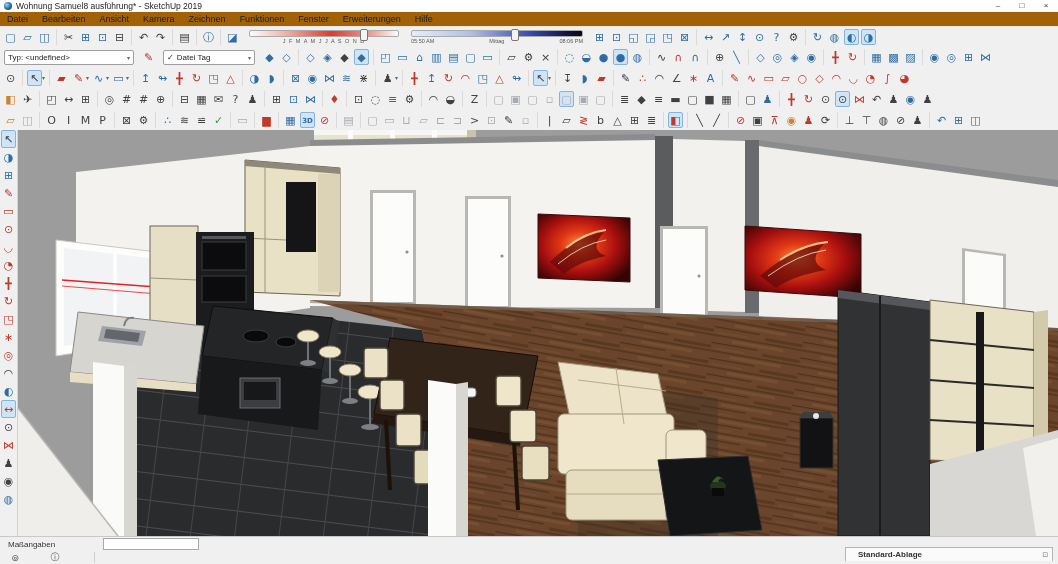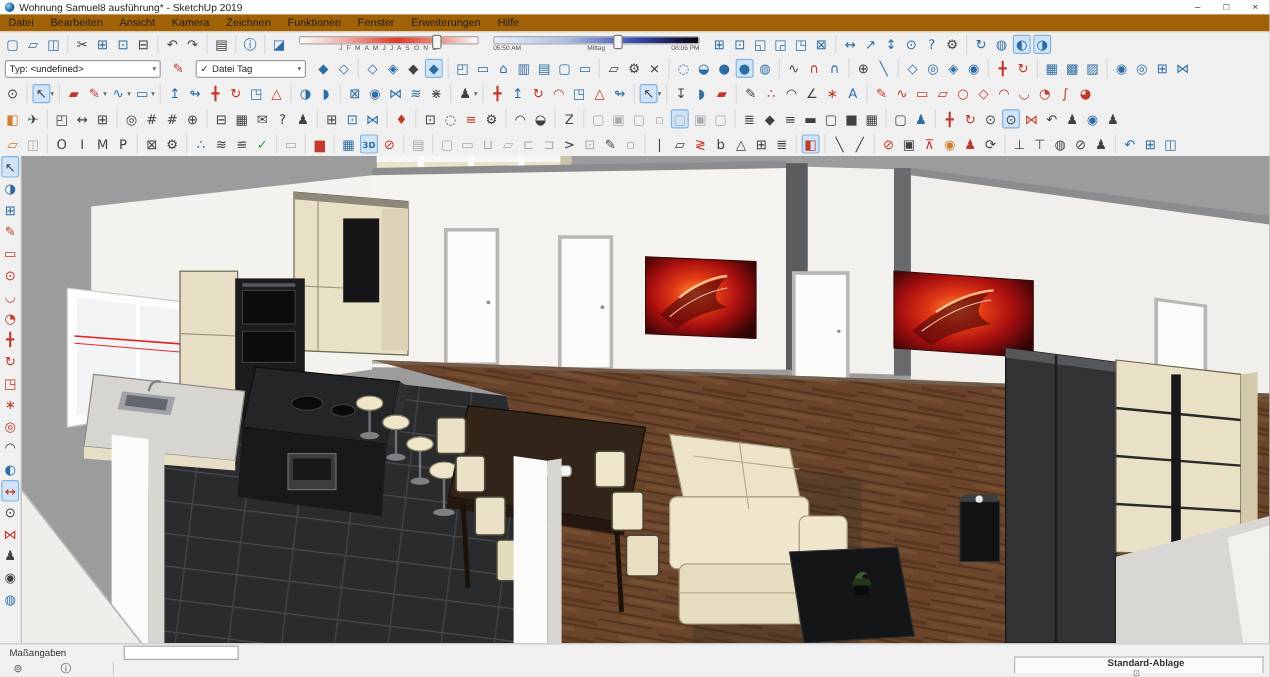--- a/index.html
+++ b/index.html
@@ -56,21 +56,21 @@
   .measure-input{margin-left:24px;width:90px;height:10px;border:1px solid #a8a8a8;background:#fff;
                  font-size:8px;padding:0 2px;}
   .statusbar{position:absolute;left:0;top:551px;width:1058px;height:13px;background:#f0f0f0;
              display:flex;align-items:center;font-size:8.5px;color:#222;}
   .status-icon{width:14px;text-align:center;font-family:"DejaVu Sans",sans-serif;font-size:9px;color:#555;}
   .status-icon:nth-child(1){margin-left:8px;}
   .status-icon:nth-child(2){margin-left:26px;}
   .status-sep{width:1px;height:11px;background:#cfcfcf;margin:0 8px 0 32px;}
   
   .tray{position:absolute;left:845px;top:547px;width:208px;height:14px;background:#fafafa;
-        border:1px solid #b5b5b5;border-bottom:none;box-sizing:border-box;display:flex;align-items:center;flex-direction:column;}
+        border:1px solid #b5b5b5;border-bottom:none;box-sizing:border-box;display:flex;align-items:center;}
   .tray-title{font-size:8px;font-weight:bold;color:#333;margin-left:12px;flex:1;}
   .tray-opt{font-size:7px;color:#777;margin-right:4px;font-family:"DejaVu Sans",sans-serif;}
 </style>
 </head>
 <body>
 
 <div class="titlebar">
   <span class="su-logo"></span>
   <span>Wohnung Samuel8 ausführung* - SketchUp 2019</span>
   <span class="win-btns" id="win-btns">

